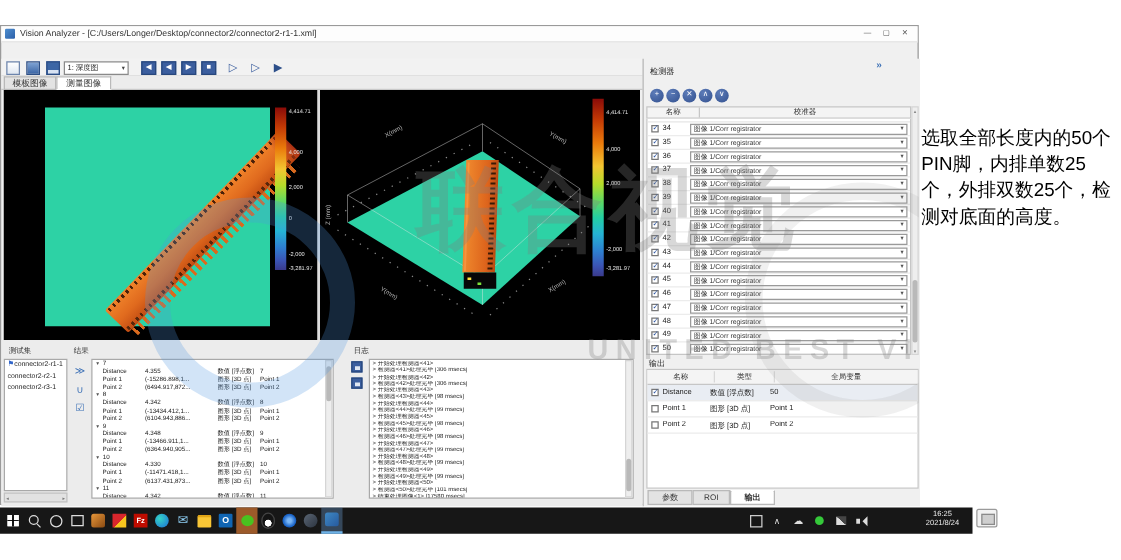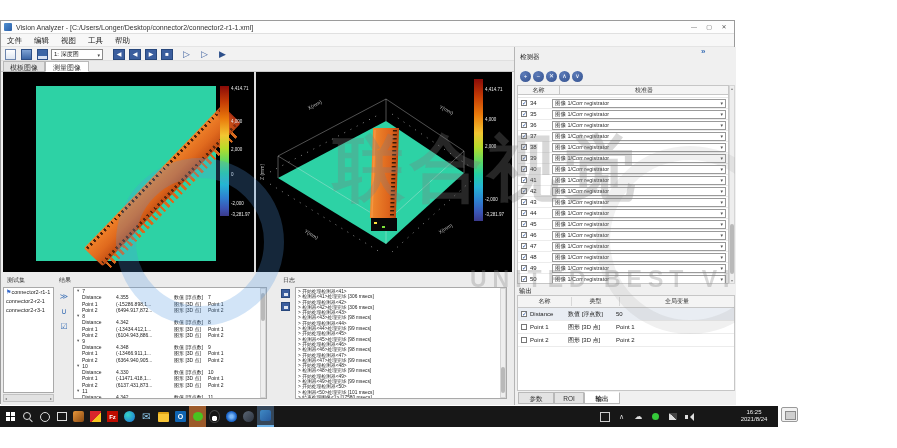--- a/index.html
+++ b/index.html
@@ -153,27 +153,20 @@
     <span class="winbtn" style="right:34px">
         <i>—</i>
       </span>
     <span class="winbtn" style="right:19px">
         <i>▢</i>
       </span>
     <span class="winbtn" style="right:4px">
         <i>✕</i>
       </span>
   </div>
-  <div id="menubar">
-      <span class="menu-item">文件</span>
-      <span class="menu-item">编辑</span>
-      <span class="menu-item">视图</span>
-      <span class="menu-item">工具</span>
-      <span class="menu-item">帮助</span>
-    </div>
   <div id="toolbar">
     <span class="tbi tbi-new" style="left:4px"></span>
     <span class="tbi tbi-open" style="left:20px"></span>
     <span class="tbi tbi-save" style="left:36px"></span>
     <span id="view-select">
       <span>1: 深度图</span>
       <span class="car">▾</span>
     </span>
     <span class="navb" style="left:112px">◀</span>
     <span class="navb" style="left:128px">◀</span>
@@ -610,20 +603,21 @@
 </div>
 
 <div id="watermark">
   <div class="wm-ring"></div>
   <div class="wm-ring2"></div>
   <div class="wm-cn">联合视觉</div>
   <div class="wm-en">UNITED BEST VISION</div>
 </div>
 
 <div id="annotation">
+  <p>选取全部长度内的50个PIN脚，内排单数25个，外排双数25个，检测对底面的高度。</p>
 </div>
 
 <div id="taskbar">
   <div id="tb-apps">
       <div class="tb-ic ic-start"></div>
       <div class="tb-ic ic-search"></div>
       <div class="tb-ic ic-cortana"></div>
       <div class="tb-ic ic-task-view"></div>
       <div class="tb-ic ic-app-paw"></div>
       <div class="tb-ic ic-app-red"></div>

